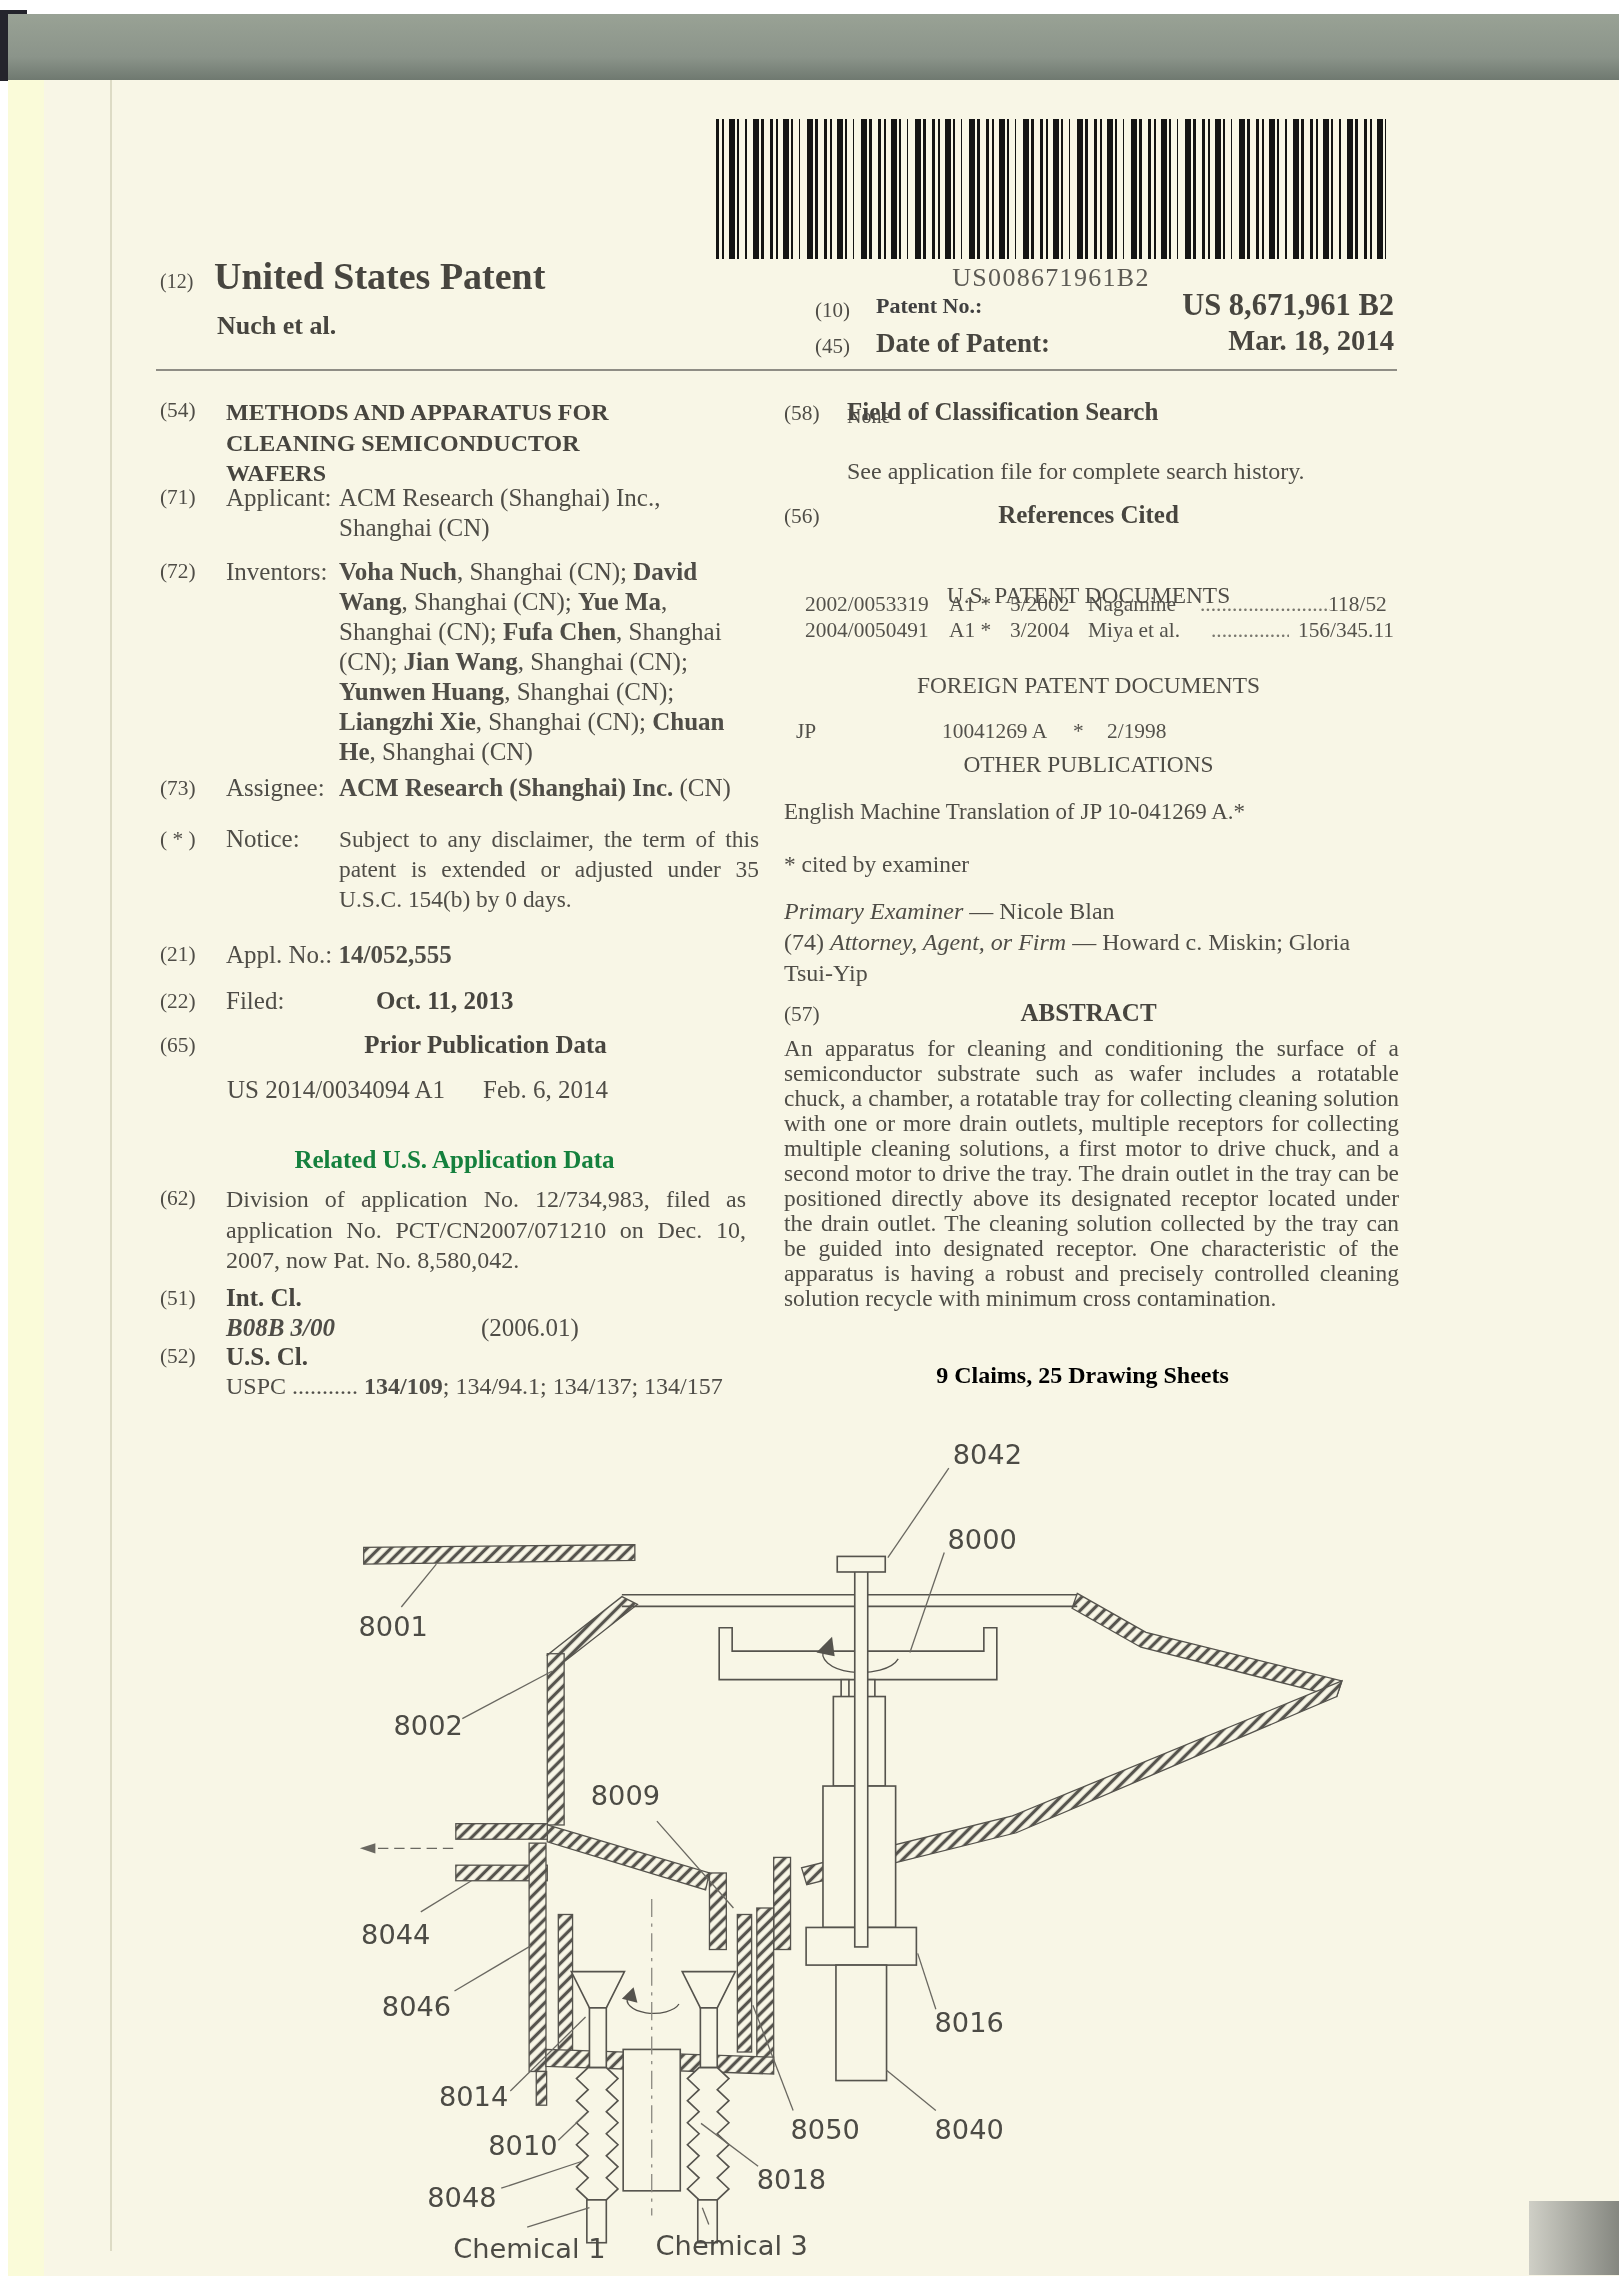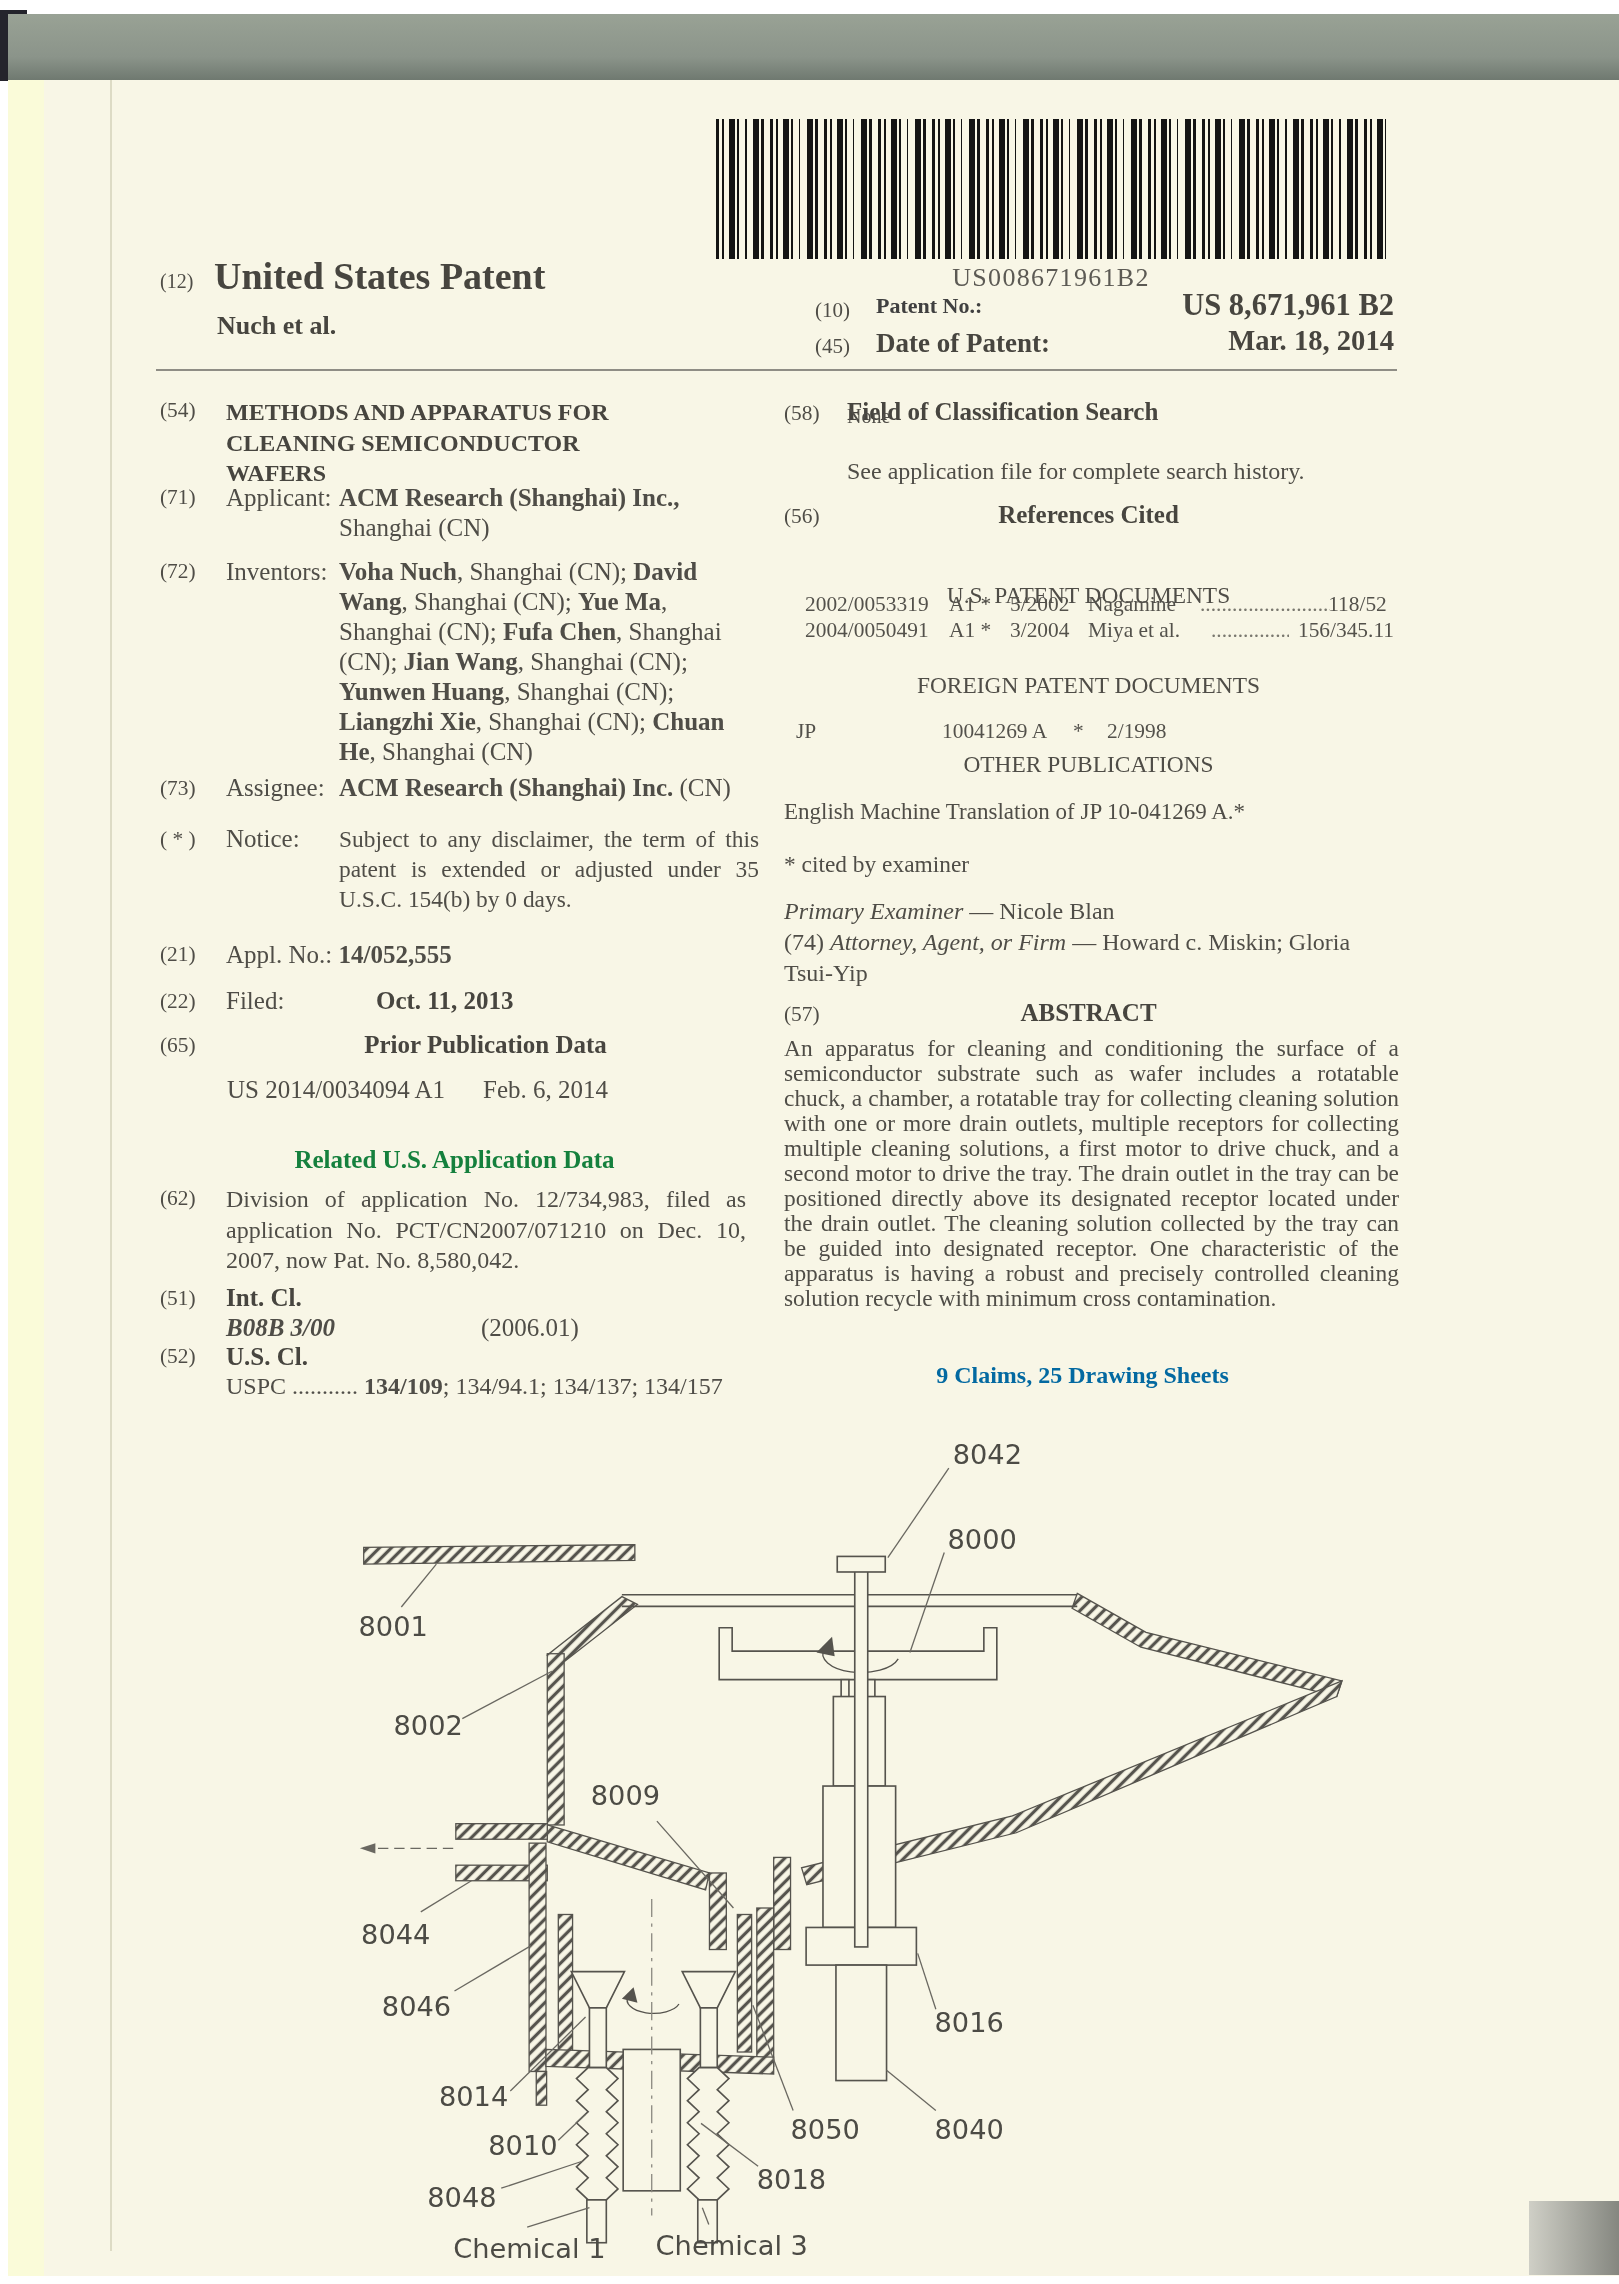--- a/index.html
+++ b/index.html
@@ -68,21 +68,21 @@
 <div class="t b" style="left:876px; top:328px; font-size:27px; color:#47453f;">Date of Patent:</div>
 <div class="t b rt" style="left:1168px; top:324px; width:226px; font-size:28.6px; color:#47453f;">Mar. 18, 2014</div>
 
 <div class="rule" style="left:156px; top:369px; width:1241px; height:1.9px;"></div>
 
 <div class="t" style="left:160px; top:398px; font-size:21.4px;">(54)</div>
 <div class="t b" style="left:226px; top:397px; width:428px; font-size:24px; line-height:30.5px; color:#47453f;">METHODS AND APPARATUS FOR CLEANING SEMICONDUCTOR WAFERS</div>
 
 <div class="t" style="left:160px; top:485px; font-size:21.4px;">(71)</div>
 <div class="t" style="left:226px; top:483px; font-size:25px;">Applicant:</div>
-<div class="t" style="left:339px; top:483px; width:396px; font-size:25px; line-height:30px;"><span style="font-weight: bold; text-align: center;">ACM Research (Shanghai) Inc.,</span><span> Shanghai (CN)</span></div>
+<div class="t" style="left:339px; top:483px; width:396px; font-size:25px; line-height:30px;"><span style="font-weight: normal; text-align: center;">ACM Research (Shanghai) Inc.,</span><span> Shanghai (CN)</span></div>
 
 <div class="t" style="left:160px; top:559px; font-size:21.4px;">(72)</div>
 <div class="t" style="left:226px; top:557px; font-size:25px;">Inventors:</div>
 <div class="t" style="left:339px; top:557px; width:395px; font-size:25px; line-height:30px;"><span style="font-weight: bold;">Voha Nuch</span><span>, Shanghai (CN); </span><span style="font-weight: bold;">David Wang</span><span>, Shanghai (CN); </span><span style="font-weight: bold;">Yue Ma</span><span>, Shanghai (CN); </span><span style="font-weight: bold;">Fufa Chen</span><span>, Shanghai (CN); </span><span style="font-weight: bold;">Jian Wang</span><span>, Shanghai (CN); </span><span style="font-weight: bold;">Yunwen Huang</span><span>, Shanghai (CN); </span><span style="font-weight: bold;">Liangzhi Xie</span><span>, Shanghai (CN); </span><span style="font-weight: bold;">Chuan He</span><span>, Shanghai (CN)</span></div>
 
 <div class="t" style="left:160px; top:776px; font-size:21.4px;">(73)</div>
 <div class="t" style="left:226px; top:773px; font-size:25px;">Assignee:</div>
 <div class="t" style="left:339px; top:773px; width:415px; font-size:25px; line-height:30px;"><span style="font-weight: bold;">ACM Research (Shanghai) Inc.</span><span> (CN)</span></div>
 
 <div class="t" style="left:160px; top:827px; font-size:21.4px;">( * )</div>
@@ -155,21 +155,21 @@
 
 <div class="t" style="left:784px; top:851px; font-size:23.4px;">* cited by examiner</div>
 
 <div class="t" style="left:784px; top:897px; width:616px; font-size:24px;"><span style="font-style: italic;">Primary Examiner</span><span> — Nicole Blan</span></div>
 <div class="t" style="left:784px; top:927px; width:618px; font-size:24px; line-height:30.5px;"><span>(74) </span><span style="font-style: italic;">Attorney, Agent, or Firm</span><span> — Howard c. Miskin; Gloria Tsui-Yip</span></div>
 
 <div class="t" style="left:784px; top:1002px; font-size:21.4px;">(57)</div>
 <div class="t b ctr" style="left:847px; top:998px; width:483px; font-size:25px; color:#47453f;">ABSTRACT</div>
 <div class="t just" style="left:784px; top:1036px; width:615px; font-size:23.4px; line-height:25px;">An apparatus for cleaning and conditioning the surface of a semiconductor substrate such as wafer includes a rotatable chuck, a chamber, a rotatable tray for collecting cleaning solution with one or more drain outlets, multiple receptors for collecting multiple cleaning solutions, a first motor to drive chuck, and a second motor to drive the tray. The drain outlet in the tray can be positioned directly above its designated receptor located under the drain outlet. The cleaning solution collected by the tray can be guided into designated receptor. One characteristic of the apparatus is having a robust and precisely controlled cleaning solution recycle with minimum cross contamination.</div>
 
-<div class="t b ctr" style="left:784px; top:1361px; width:597px; font-size:24px; color:#0369a1;">9 Claims, 25 Drawing Sheets</div>
+<div class="t b ctr" style="left:784px; top:1361px; width:597px; font-size:24px; color:#000000;">9 Claims, 25 Drawing Sheets</div>
 
 <svg class="abs" style="left:0; top:1415px;" width="1620" height="866" viewBox="0 2180 2496 1335">
   <defs>
     <pattern id="hp" width="13" height="13" patternUnits="userSpaceOnUse" patternTransform="rotate(45)">
       <rect width="13" height="13" fill="#f8f6e6"></rect>
       <line x1="6.5" y1="0" x2="6.5" y2="13" stroke="#55534d" stroke-width="5"></line>
     </pattern>
   </defs>
 
   <polygon class="hatch" points="560,2384 978,2380 978,2404 560,2410"></polygon>

